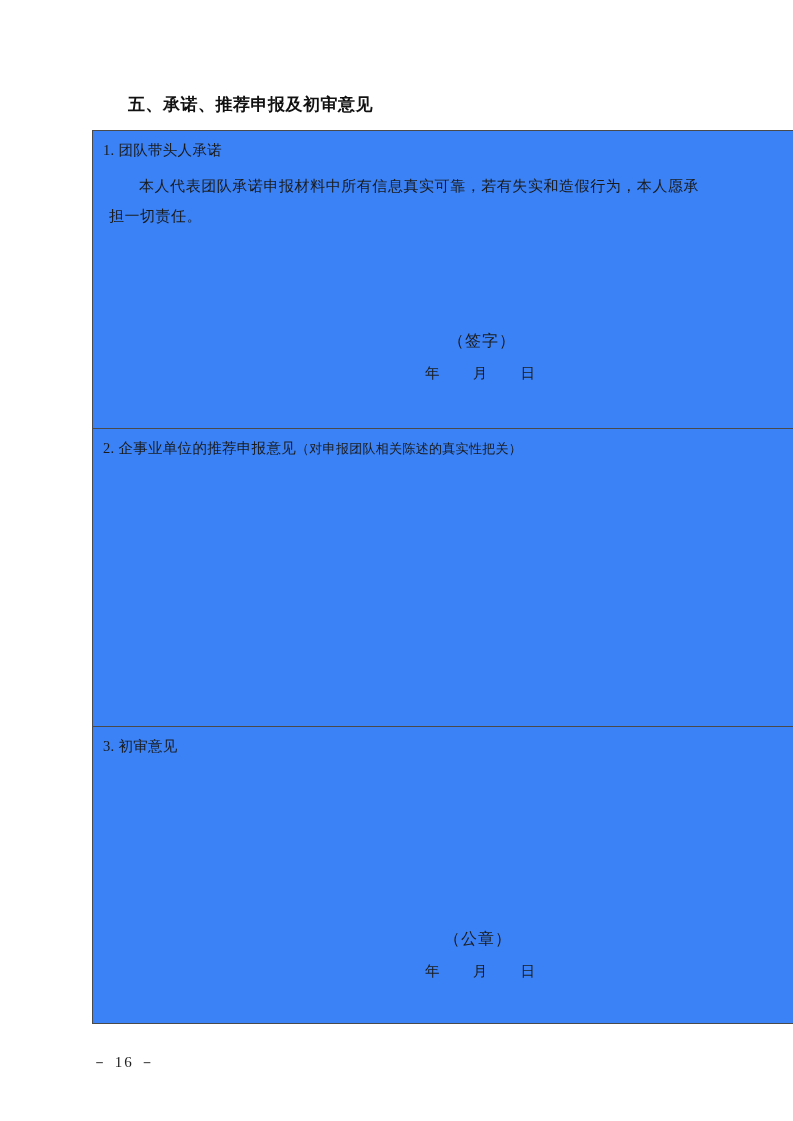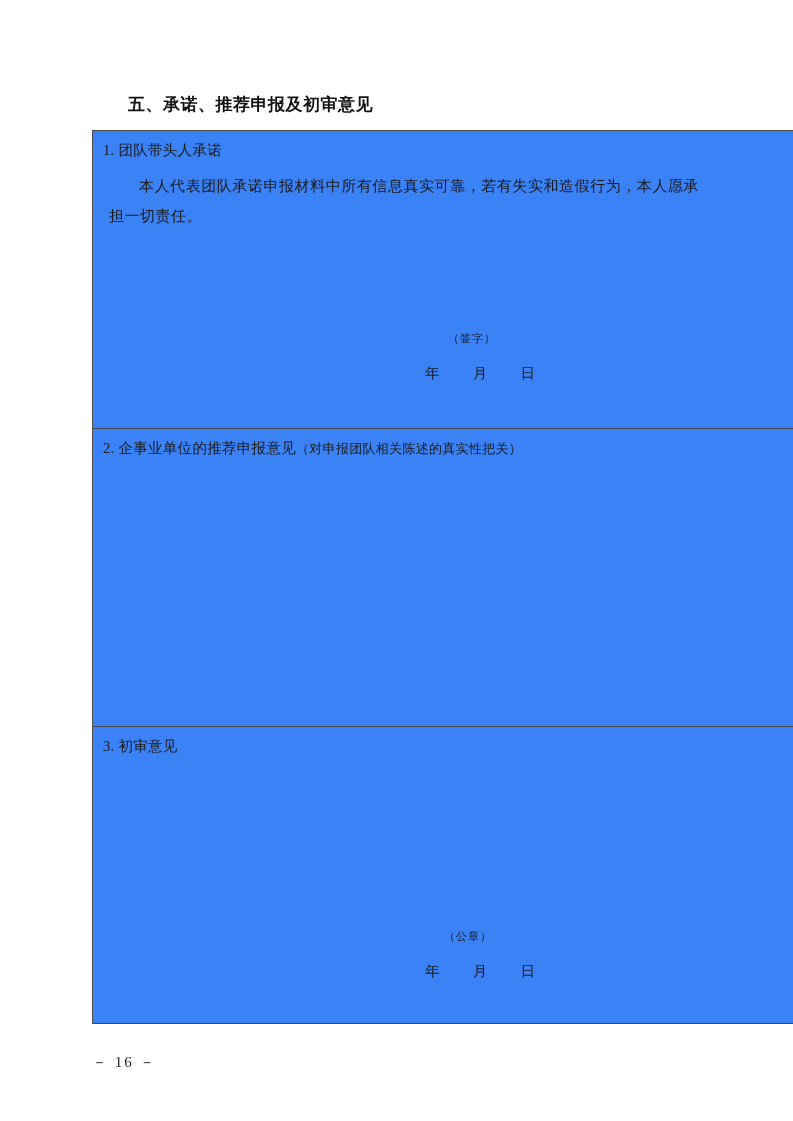--- a/index.html
+++ b/index.html
@@ -72,21 +72,21 @@
     top: 40px;
     width: 590px;
     font-size: 15px;
     line-height: 30px;
     text-indent: 30px;
     letter-spacing: 0.5px;
     text-align: justify;
   }
   .sign-label {
     position: absolute;
-    font-size: 11px;
+    font-size: 16px;
     letter-spacing: 1px;
     white-space: nowrap;
   }
   .date-line {
     position: absolute;
     font-size: 14.5px;
     white-space: nowrap;
   }
   .date-line span {
     display: inline-block;

